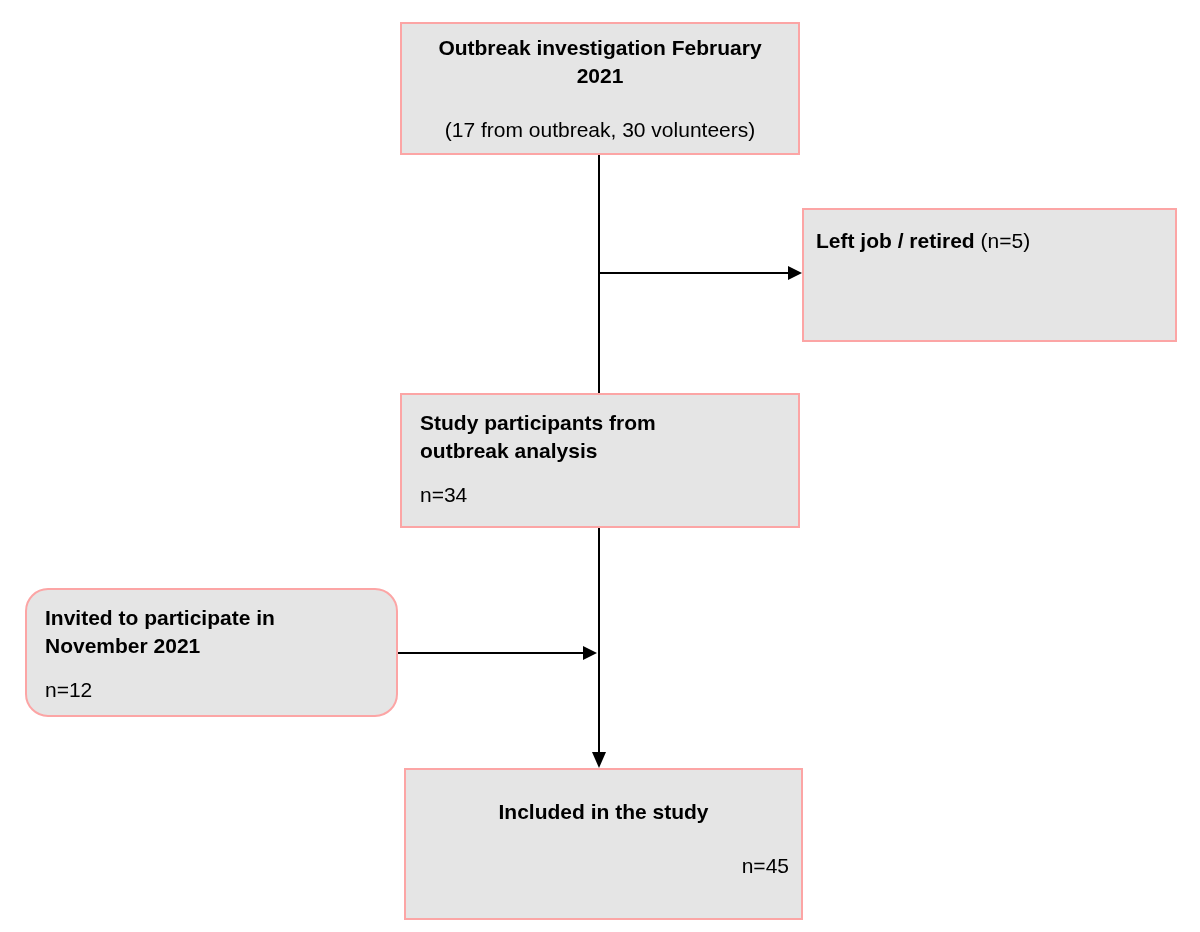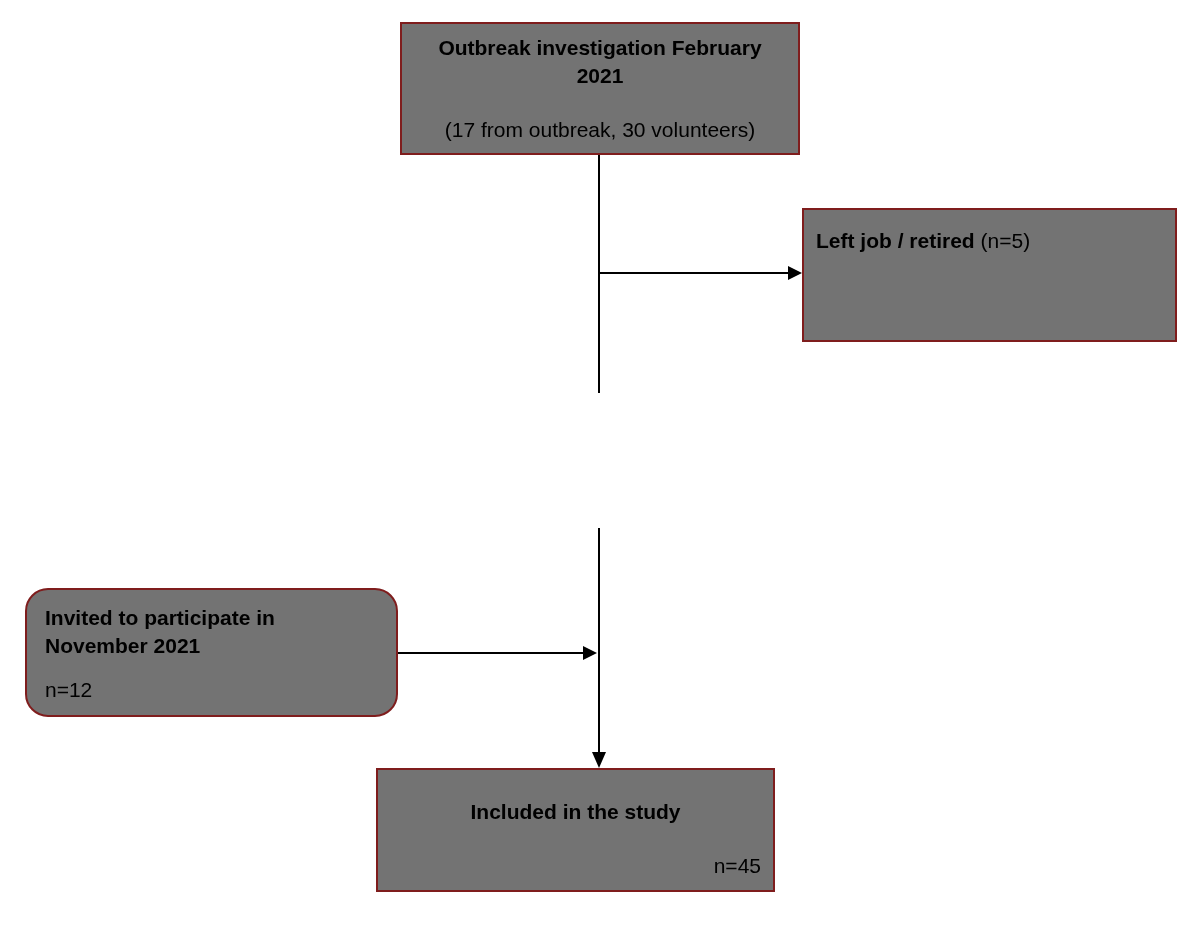--- a/index.html
+++ b/index.html
@@ -12,22 +12,22 @@
     width: 1200px;
     height: 932px;
     background: #ffffff;
     font-family: "Liberation Sans", sans-serif;
     color: #000000;
     overflow: hidden;
   }
   .box {
     position: absolute;
     box-sizing: border-box;
-    border: 2px solid #7f1d1d;
-    background: #737373;
+    border: 2px solid #fca5a5;
+    background: #e5e5e5;
     font-size: 21px;
     line-height: 28px;
   }
   .bold { font-weight: bold; }
   .pre  { white-space: pre-line; }
 
   
   .box-outbreak {
     left: 400px; top: 22px; width: 400px; height: 133px;
     text-align: center;
@@ -52,21 +52,21 @@
   
   .box-invited {
     left: 25px; top: 588px; width: 373px; height: 129px;
     padding: 14px 18px;
     border-radius: 23px;
   }
   .box-invited .count { margin-top: 16px; }
 
   
   .box-included {
-    left: 376px; top: 768px; width: 399px; height: 124px;
+    left: 404px; top: 768px; width: 399px; height: 152px;
     text-align: center;
     padding: 28px 12px 10px 12px;
   }
   .box-included .count { margin-top: 26px; text-align: right; }
 
   .connectors {
     position: absolute;
     left: 0; top: 0;
     width: 1200px; height: 932px;
     pointer-events: none;
@@ -99,20 +99,25 @@
     <div class="subtitle">(17 from outbreak, 30 volunteers)</div>
   </div>
 
   <div class="box box-excluded">
     <div>
       <span class="bold">Left job / retired</span>
       <span>(n=5)</span>
     </div>
   </div>
 
+  <div class="box box-participants">
+    <div class="bold pre">Study participants from
+outbreak analysis</div>
+    <div class="count">n=34</div>
+  </div>
 
   <div class="box box-invited">
     <div class="bold pre">Invited to participate in
 November 2021</div>
     <div class="count">n=12</div>
   </div>
 
   <div class="box box-included">
     <div class="bold">Included in the study</div>
     <div class="count">n=45</div>

